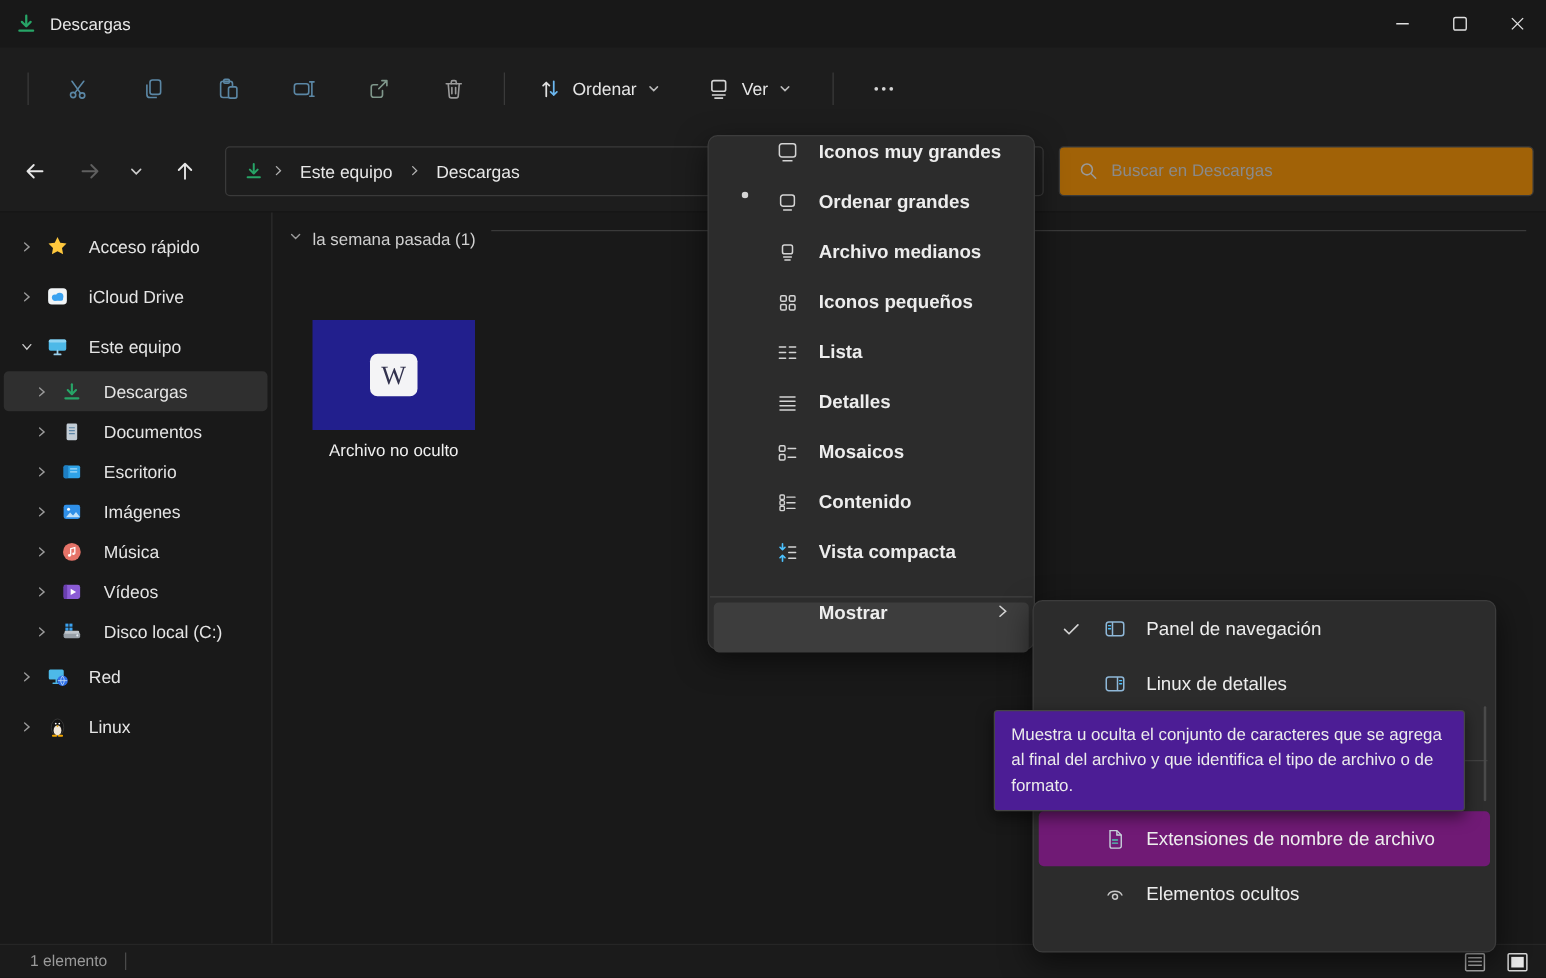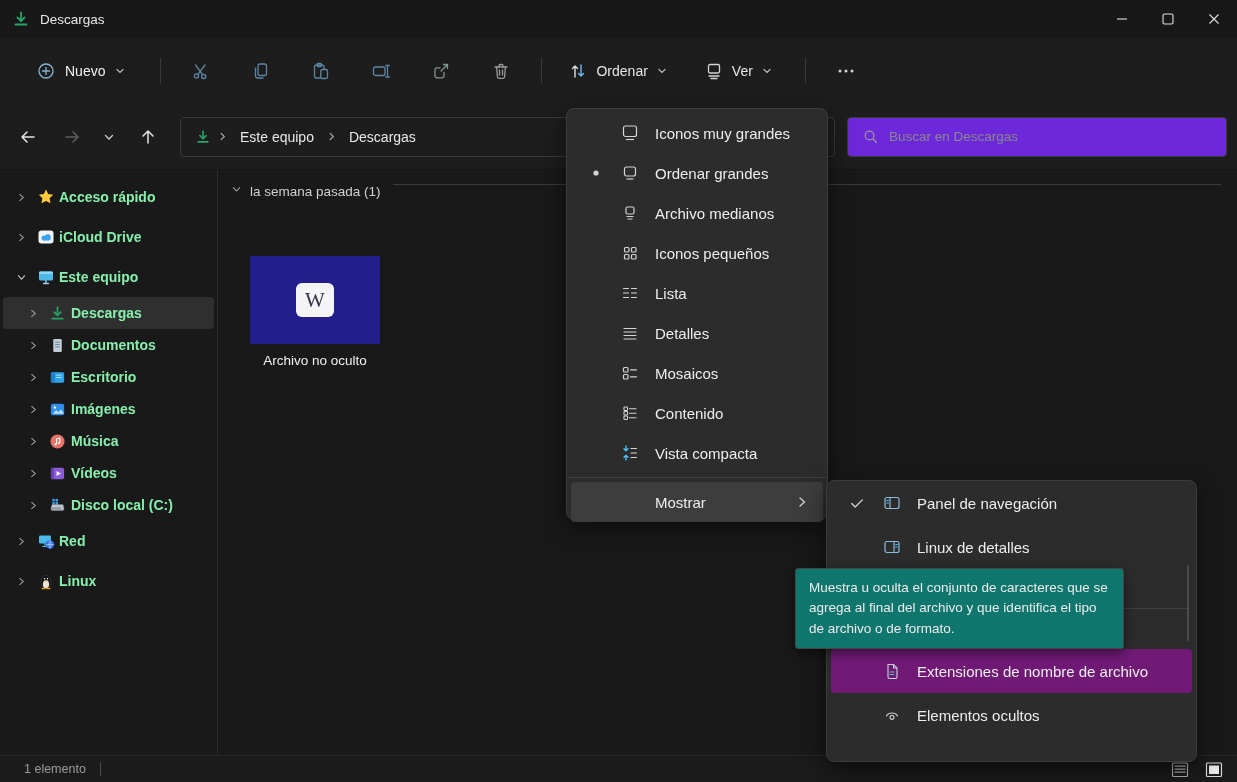--- a/index.html
+++ b/index.html
@@ -39,39 +39,39 @@
     background:#1d1d1d; display:flex; align-items:center; border-bottom:1px solid #151515; }
   .nav-btn { width:32px; height:32px; border-radius:5px; display:flex;
     align-items:center; justify-content:center; }
   .nb-back { margin-left:12px; } .nb-fwd { margin-left:12px; }
   .nb-chev { margin-left:8px; width:26px; } .nb-up { margin-left:10px; }
   .breadcrumb-bar { margin-left:16px; width:655px; height:40px; background:#1d1d1d;
     border:1px solid #3a3a3a; border-radius:4px; display:flex; align-items:center; }
   .breadcrumb-bar .bc-ic { margin-left:14px; }
   .bc-chev { margin:0 6px; }
   .bc-item { font-size:14px; color:#e8e8e8; padding:3px 6px; border-radius:3px; }
-  .search-bar { margin-left:12px; width:380px; height:40px; background:#6d28d9;
+  .search-bar { margin-left:12px; width:380px; height:40px; background:#a16207;
     border:1px solid #3a3a3a; border-radius:4px; display:flex; align-items:center; }
   .search-bar .s-ic { margin:0 10px 0 14px; }
   .search-bar input { flex:1; background:transparent; border:none; outline:none;
     font-size:13.5px; color:#e8e8e8; font-family:"Liberation Sans",sans-serif; }
   .search-bar input::placeholder { color:#8a8a8a; }
 
   
   .bodyarea { position:absolute; left:0; top:170px; width:100%; bottom:27px; }
   .sidebar { position:absolute; left:0; top:0; bottom:0; width:218px;
     border-right:1px solid #2c2c2c; padding-top:7px; }
   .sb-row { display:flex; align-items:center; height:32px; margin:0 3px;
     border-radius:4px; }
   .sb-row.top { height:40px; }
   .sb-row.selected { background:#2f2f2f; }
   .sb-chev { width:10px; margin-left:14px; display:flex; }
   .sb-row.child .sb-chev { margin-left:26px; }
   .sb-ic { width:18px; margin-left:10px; }
-  .sb-label { margin-left:4px; font-size:14px; color:#86efac; white-space:nowrap;font-weight:bold; }
+  .sb-label { margin-left:16px; font-size:14px; color:#e5e5e5; white-space:nowrap; }
 
   .content { position:absolute; left:219px; top:0; right:0; bottom:0; }
   .group-header { display:flex; align-items:flex-start; margin-top:14px; padding-left:12px; }
   .gh-label { margin-left:8px; font-size:13.5px; color:#d0d0d0; }
   .gh-line { flex:1; height:1px; background:#3a3a3a; margin-left:12px; margin-right:16px; }
   .file-tile { position:absolute; left:15px; top:70px; width:162px; }
   .file-thumb { width:130px; height:88px; margin:16px auto 0; background:#221f8d;
     display:flex; align-items:center; justify-content:center; }
   .w-badge { width:38px; height:34px; background:#f4f4f6; border-radius:6px;
     display:flex; align-items:center; justify-content:center;
@@ -85,21 +85,21 @@
   .status-div { width:1px; height:14px; background:#4a4a4a; margin-left:14px; }
   .status-right { position:absolute; right:10px; top:0; height:27px; display:flex;
     align-items:center; gap:8px; }
   .sv-btn { width:26px; height:22px; display:flex; align-items:center; justify-content:center;
     border-radius:3px; }
 
   
   .view-menu { position:absolute; left:566px; top:108px; width:262px; height:412px;
     background:#2c2c2c; border:1px solid #3c3c3c; border-radius:8px; z-index:10;
     box-shadow:0 8px 24px rgba(0,0,0,.55); padding-top:4px; }
-  .vm-item { display:flex; align-items:center; height:40px; margin:0 4px; border-radius:4px; }
+  .vm-item { display:flex; align-items:flex-start; height:40px; margin:0 4px; border-radius:4px;font-weight:bold; }
   .vm-dot { width:50px; display:flex; justify-content:center; }
   .vm-ic { width:18px; display:flex; }
   .vm-label { margin-left:16px; font-size:15px; color:#ededed; white-space:nowrap; }
   .vm-sep { height:1px; background:#414141; margin:4px 1px; }
   .vm-item.show-row { background:#3d3d3d; position:relative; }
   .vm-item.show-row .vm-label { margin-left:16px; }
   .vm-chev-r { position:absolute; right:14px; display:flex; }
 
   
   .show-submenu { position:absolute; left:826px; top:480px; width:371px; height:282px;
@@ -109,22 +109,22 @@
   .sm-check { width:52px; display:flex; justify-content:center; }
   .sm-ic { width:18px; display:flex; }
   .sm-label { margin-left:16px; font-size:15px; color:#ededed; white-space:nowrap; }
   .sm-sep { position:absolute; left:6px; right:6px; top:127px; height:1px; background:#414141; }
   .sm-item.pos-ext { position:absolute; left:0; right:0; top:168px; margin:0 4px; background:#701a75; }
   .sm-item.pos-hid { position:absolute; left:0; right:0; top:212px; margin:0 4px; }
   .sm-scroll { position:absolute; right:7px; top:84px; width:2px; height:76px;
     background:#4a4a4a; border-radius:2px; }
 
   
-  .tooltip { position:absolute; left:795px; top:568px; width:329px; z-index:12;
-    background:#0f766e; border:1px solid #454545; border-radius:3px;
+  .tooltip { position:absolute; left:795px; top:568px; width:377px; z-index:12;
+    background:#4c1d95; border:1px solid #454545; border-radius:3px;
     box-shadow:0 4px 12px rgba(0,0,0,.5); padding:9px 13px;
     font-size:13.5px; line-height:1.5; color:#ececec; }
 </style>
 </head>
 <body>
 
 <div class="titlebar">
   <span class="app-ic">
     <svg width="18" height="18" viewBox="0 0 18 18">
         <path d="M9 2.5v8" stroke="#27a567" stroke-width="1.8" stroke-linecap="round"></path>
@@ -152,34 +152,20 @@
       <span>
           <svg width="16" height="16" viewBox="0 0 16 16">
             <path d="M3.5 3.5l9 9M12.5 3.5l-9 9" stroke="#e0e0e0" stroke-width="1.1"></path>
           </svg>
         </span>
     </div>
   </div>
 </div>
 
 <div class="toolbar">
-  <div class="btn-new">
-    <span>
-        <svg width="20" height="20" viewBox="0 0 20 20">
-          <circle cx="10" cy="10" r="7" stroke="#86b3d1" stroke-width="1.3" fill="none"></circle>
-          <path d="M10 6.5v7M6.5 10h7" stroke="#86b3d1" stroke-width="1.3" stroke-linecap="round"></path>
-        </svg>
-      </span>
-    <span class="lbl">Nuevo</span>
-    <span>
-        <svg width="12" height="12" viewBox="0 0 12 12">
-          <path d="M3 4.5l3 3 3-3" stroke="#b8b8b8" stroke-width="1.2" fill="none" stroke-linecap="round"></path>
-        </svg>
-      </span>
-  </div>
   <div class="tb-divider d1"></div>
 
   <div class="tb-icbtn">
     <span>
         <svg width="20" height="20" viewBox="0 0 20 20" fill="none" stroke="#5b87a5" stroke-width="1.3" stroke-linecap="round">
           <circle cx="5.5" cy="15" r="2.1"></circle>
           <circle cx="12.7" cy="15.4" r="2.1"></circle>
           <path d="M6.9 13.3 14 4M11.5 13.7 4.6 4"></path>
         </svg>
       </span>

